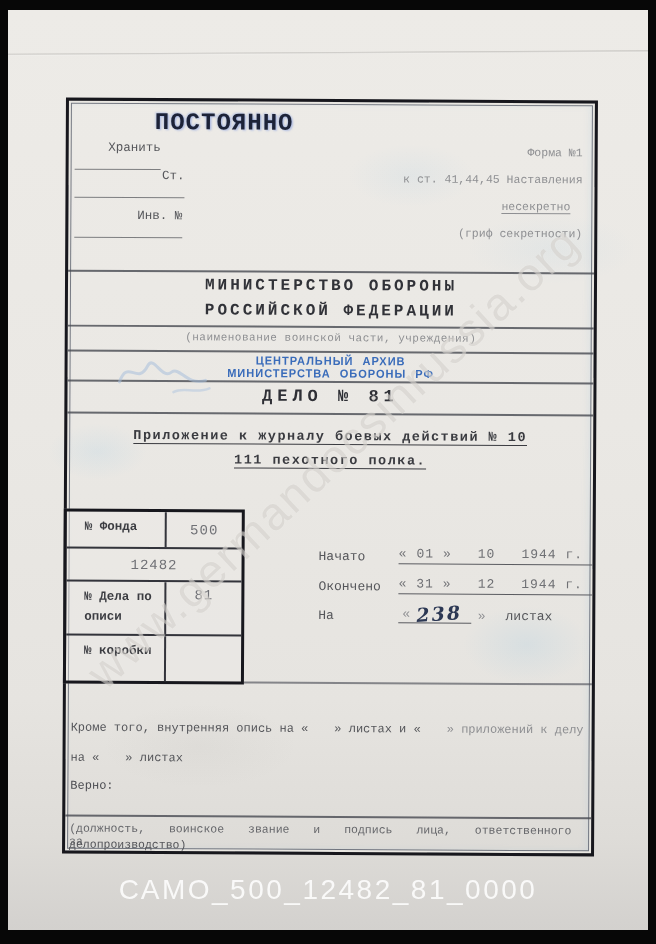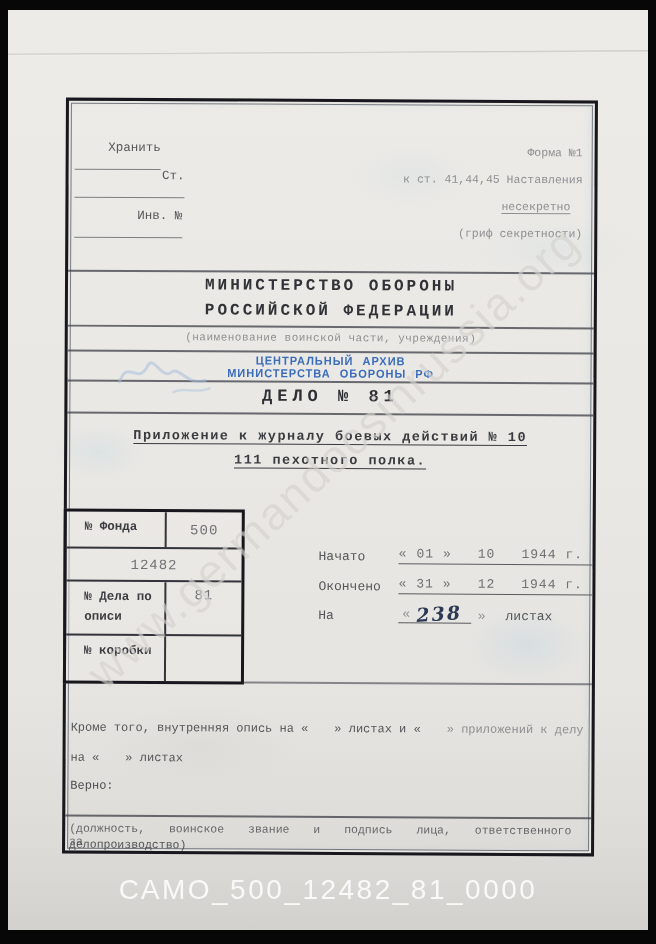--- a/index.html
+++ b/index.html
@@ -80,20 +80,21 @@
 </style>
 </head>
 <body>
 
 <div class="photo">
   <div class="paper">
     <div class="crease"></div>
 
     <div class="frame">
 
+      <div class="stamp-permanent">ПОСТОЯННО</div>
 
       <div class="field" style="top:40px;">
         <span>Хранить</span>
         <span class="blank" style="width:86px;"></span>
       </div>
       <div class="field" style="top:68px;">
         <span>Ст.</span>
         <span class="blank" style="width:110px;"></span>
       </div>
       <div class="field" style="top:96px;margin-top:12px;">

